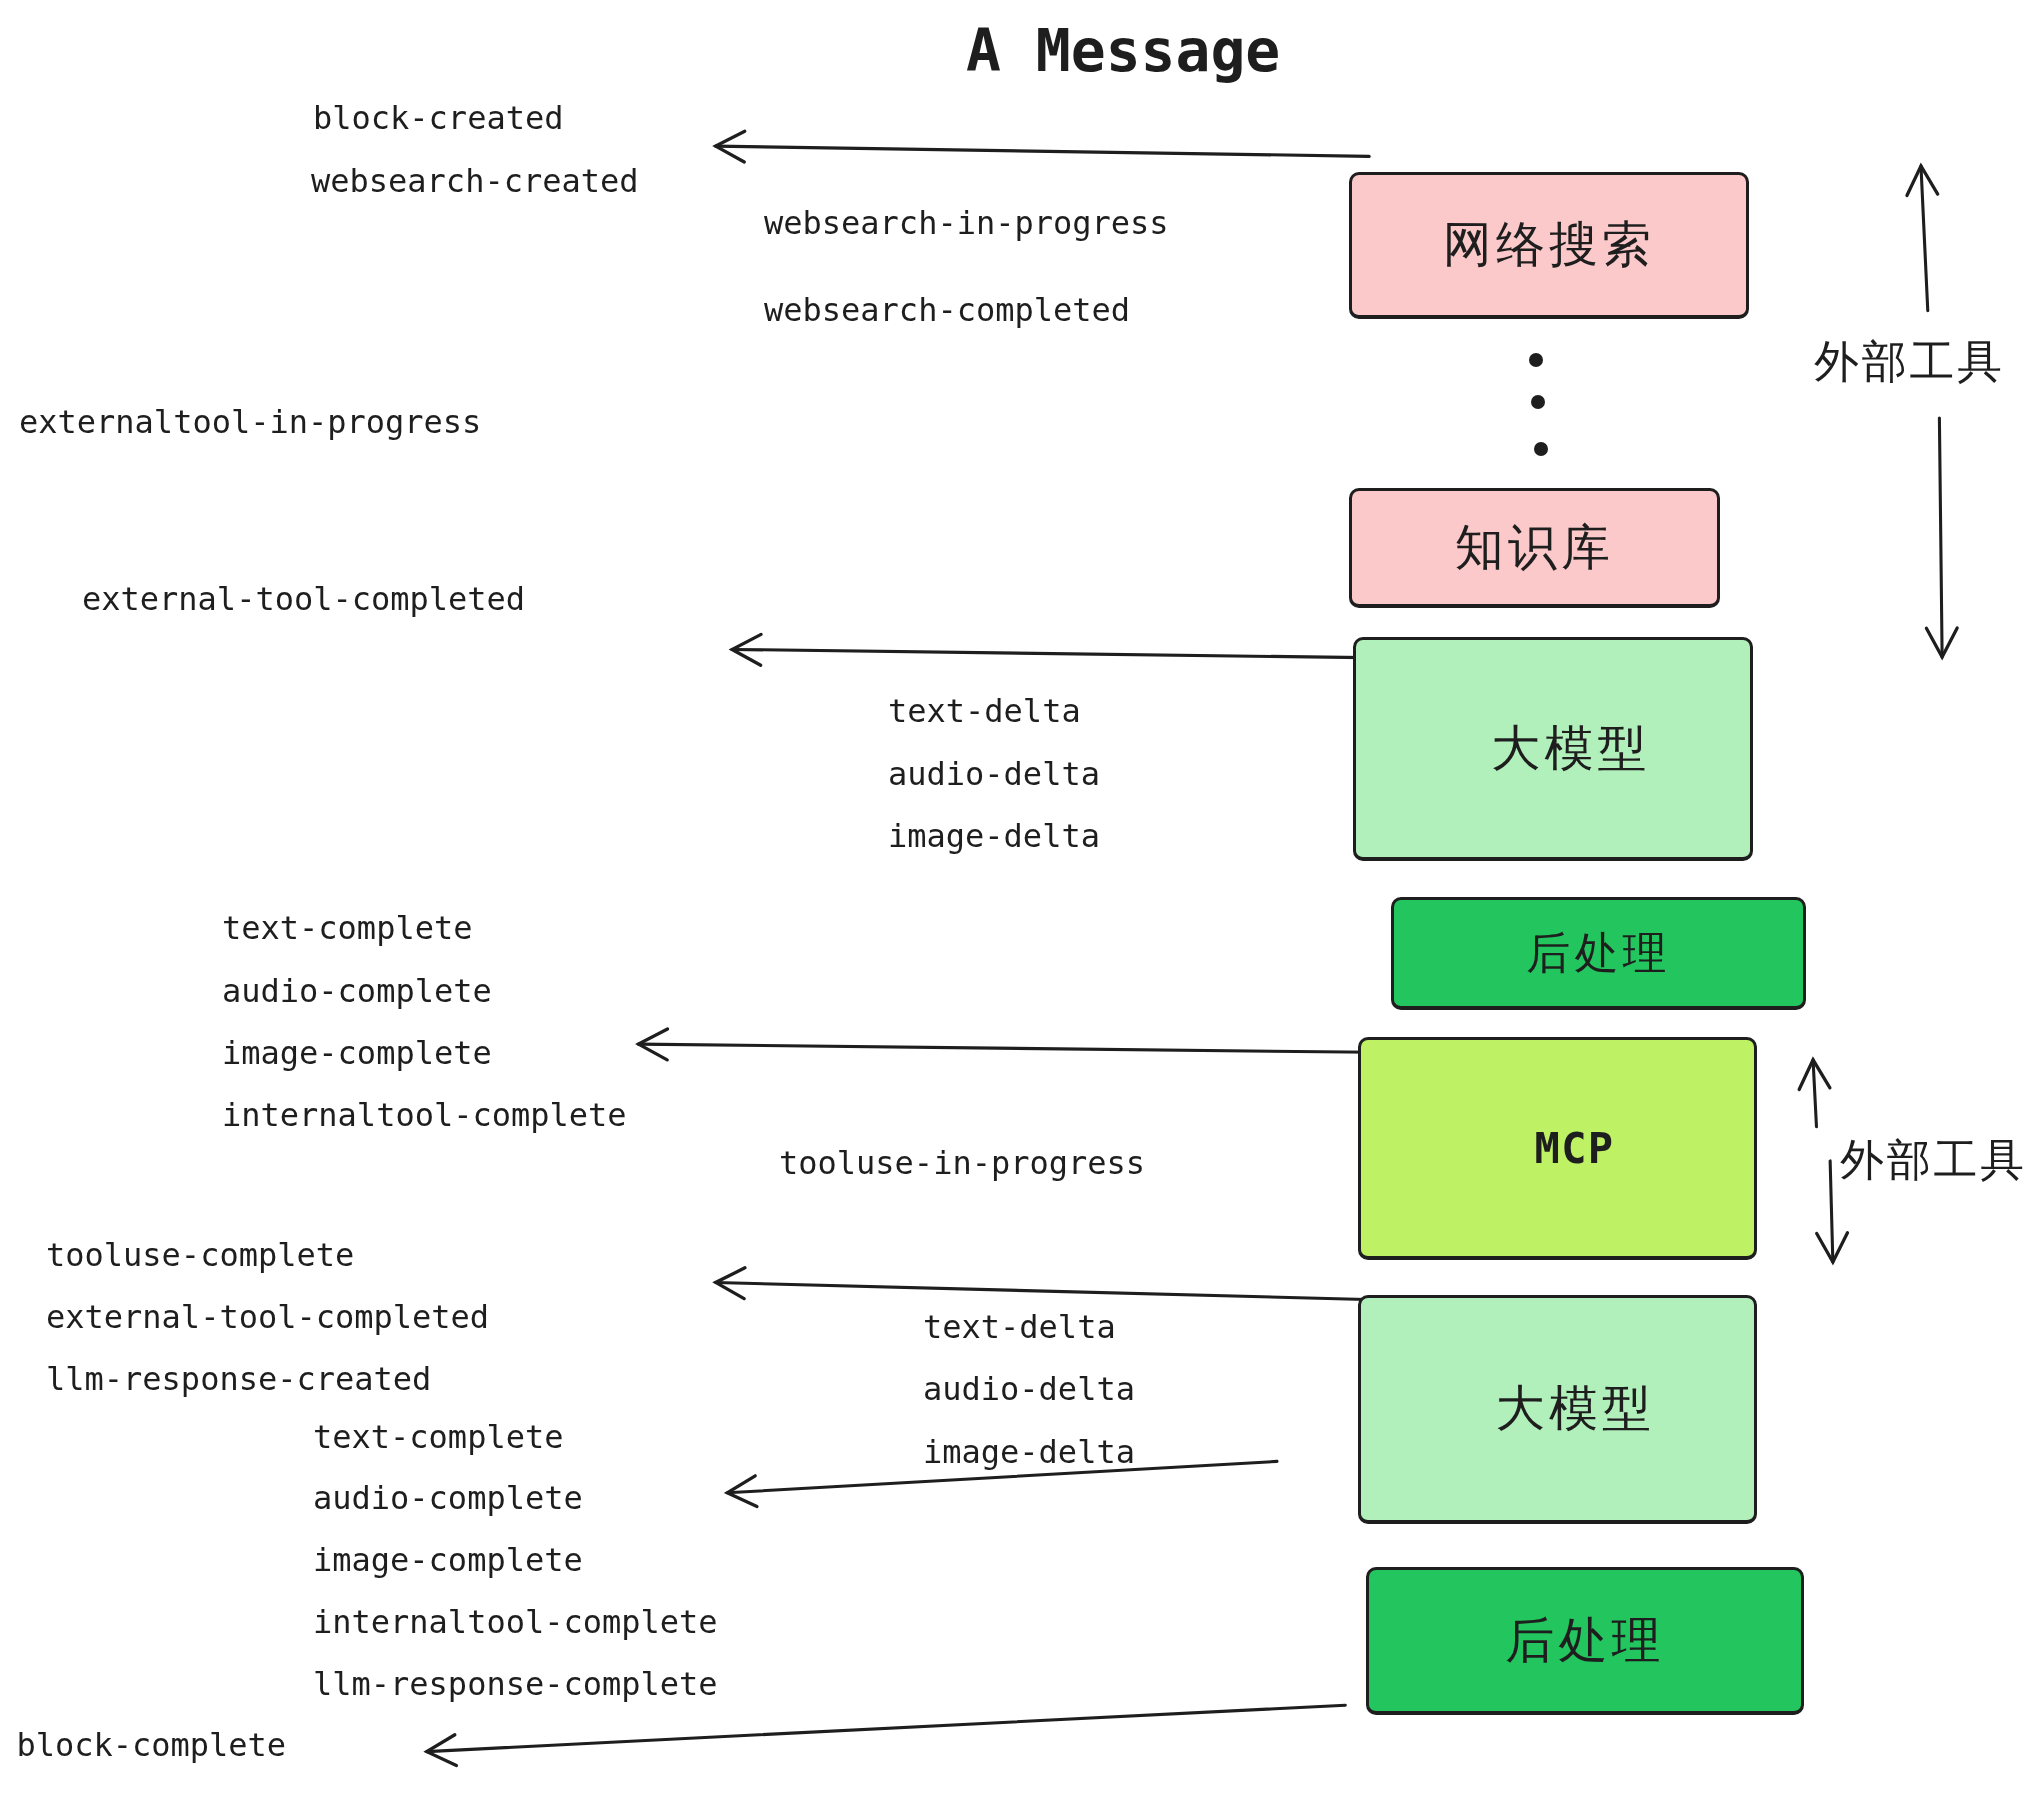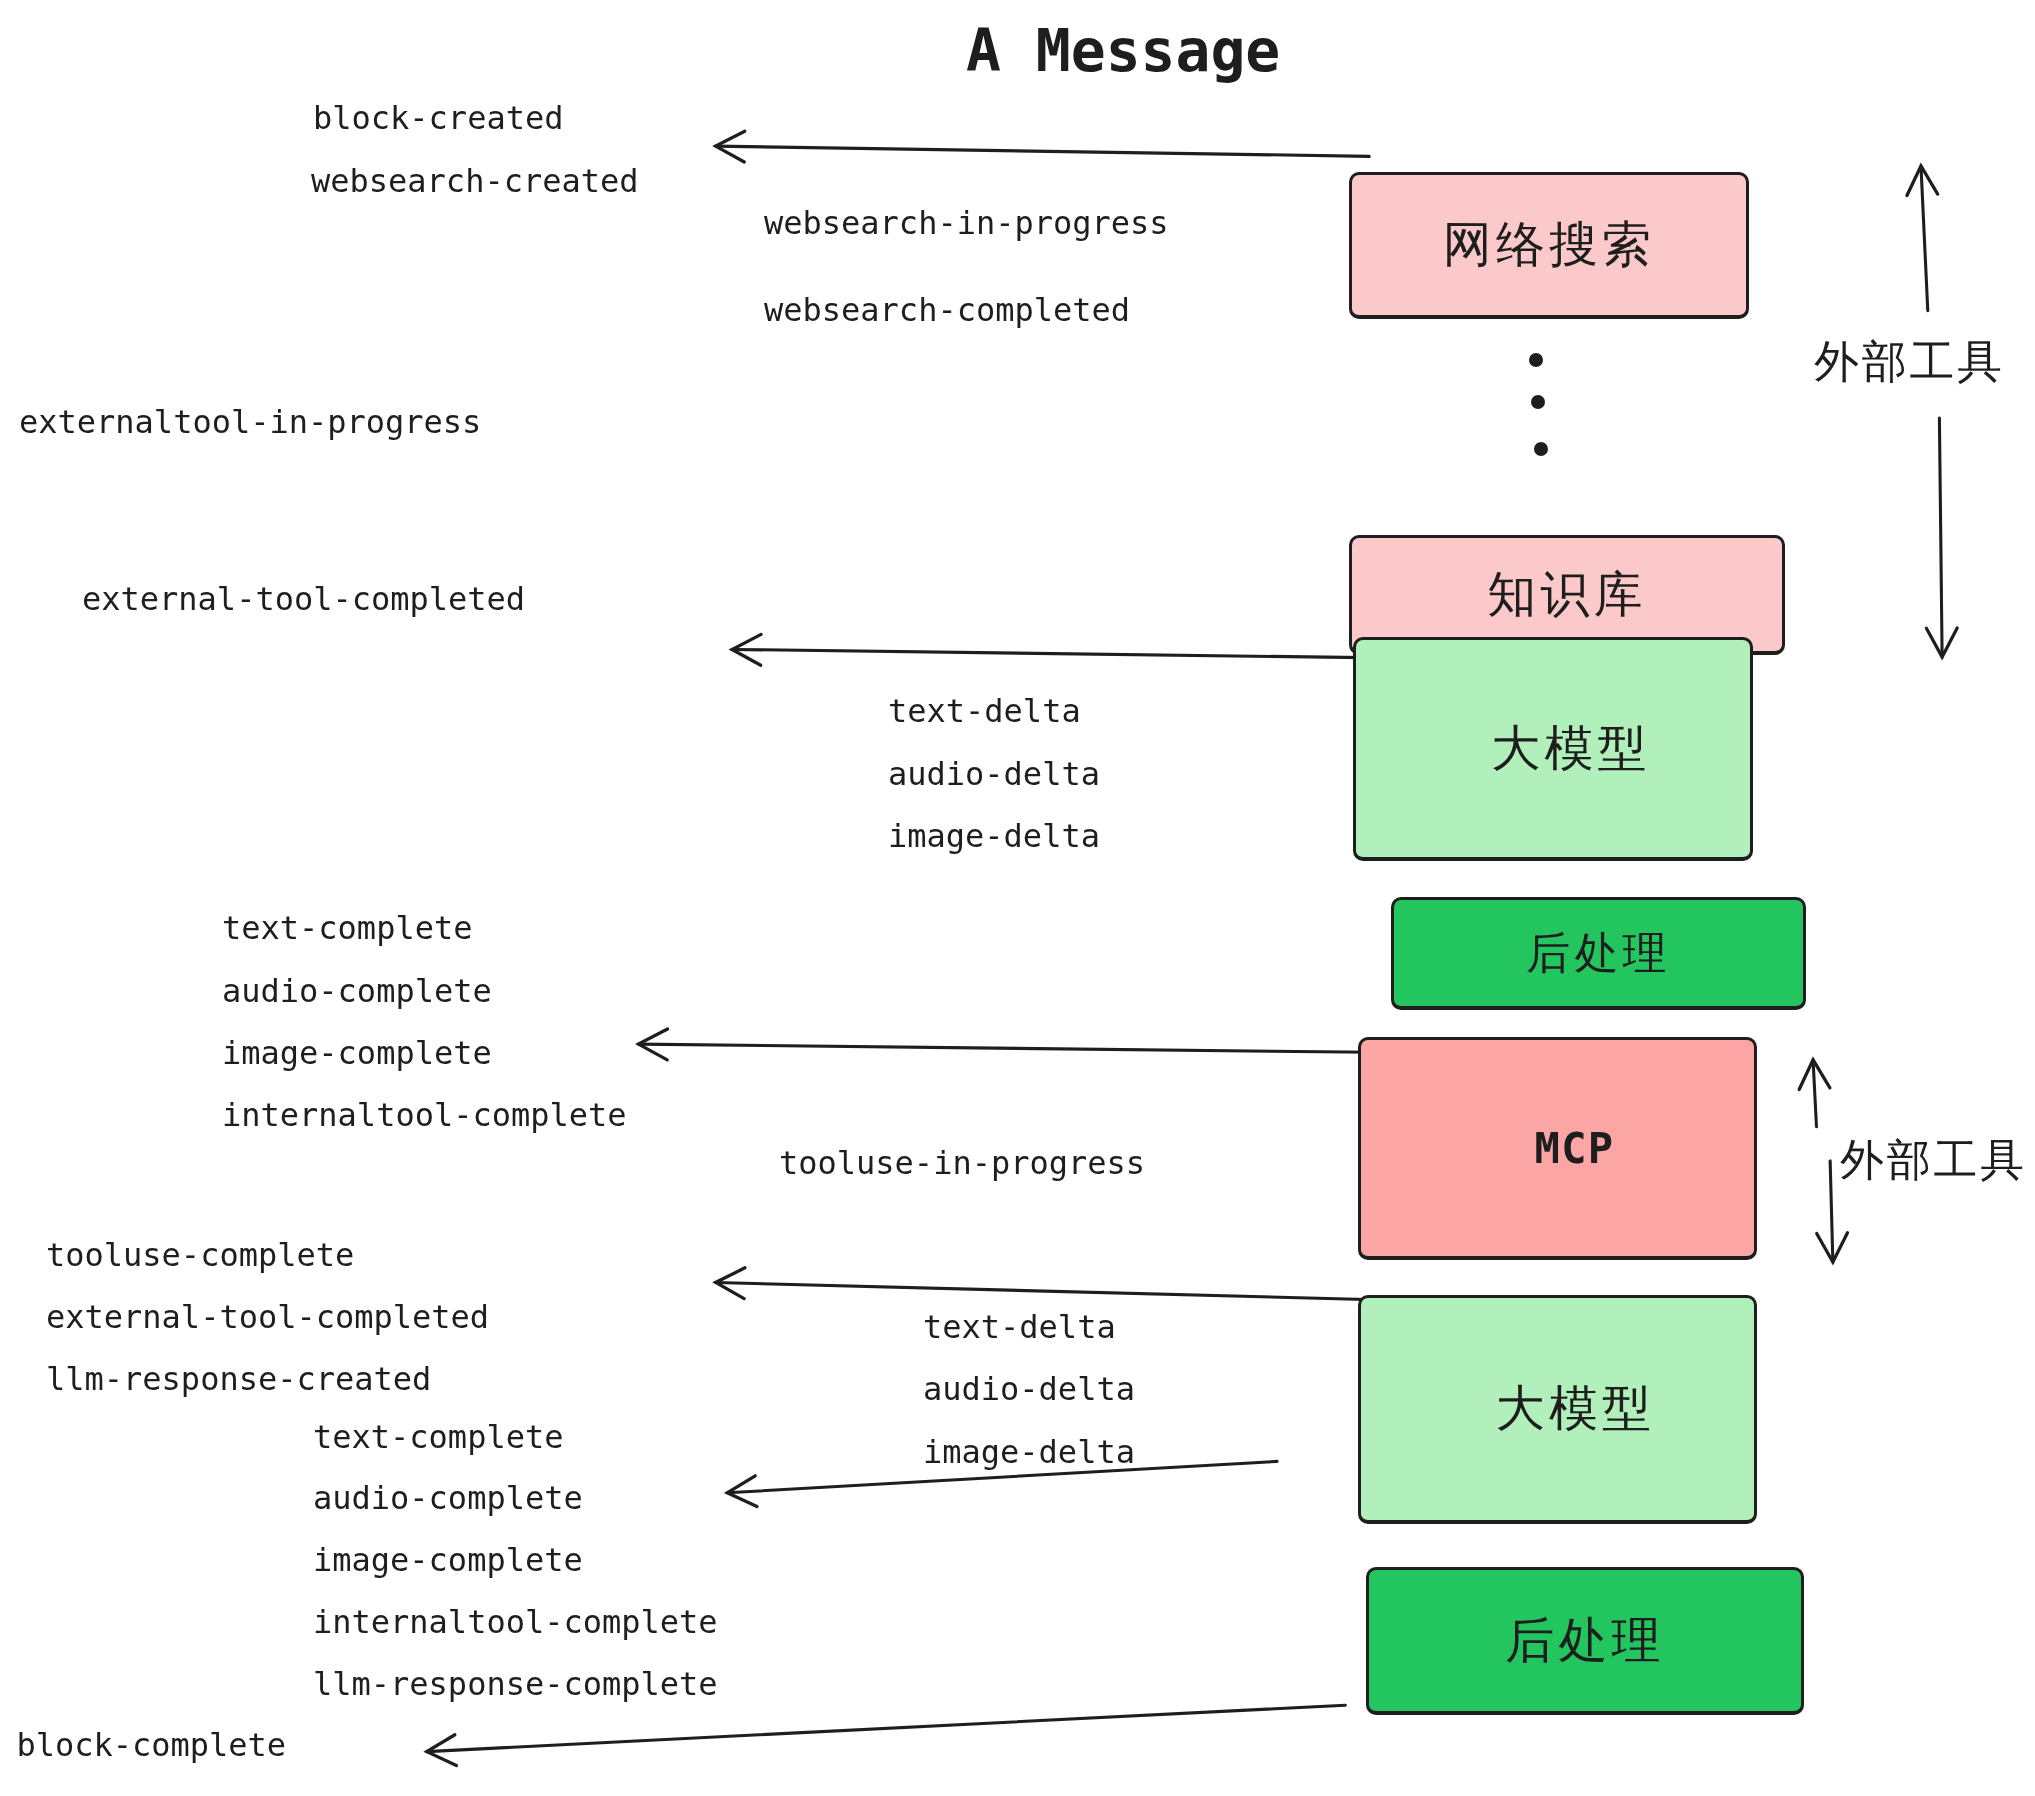--- a/index.html
+++ b/index.html
@@ -38,21 +38,21 @@
     align-items: center;
     justify-content: center;
     font-size: 49px;
     letter-spacing: 4.1px;
     color: #1e1e1e;
     box-sizing: border-box;
     background: #ffffff;
   }
   .box.pink   { background: #fbc9c9; }
   .box.green  { background: #b2f0bb; padding-left: 36px; }
-  .box.yellow { background: #fca5a5; padding-left: 34px; }
+  .box.yellow { background: #bef264; padding-left: 34px; }
   .box.white  { background: #22c55e; margin-left: 21px; }
   .box.mono-label { font-family: "DejaVu Sans Mono", monospace; font-size: 42px; letter-spacing: 1.4px; font-weight: 600; }
   .cjk {
     position: absolute;
     font-size: 45px;
     letter-spacing: 2.7px;
     color: #1e1e1e;
     white-space: nowrap;
     font-weight: 500;
   }
@@ -117,21 +117,21 @@
   <div class="evt" style="left:313px;  top:1544px;">image-complete</div>
   <div class="evt" style="left:313px;  top:1606px;">internaltool-complete</div>
   <div class="evt" style="left:313px;  top:1668px;">llm-response-complete</div>
   <div class="evt" style="left:16.4px;   top:1729px;">block-complete</div>
 
   <div class="evt" style="left:923px; top:1311px;">text-delta</div>
   <div class="evt" style="left:923px; top:1373px;">audio-delta</div>
   <div class="evt" style="left:923px; top:1436px;">image-delta</div>
 
   <div class="box pink" style="left:1349px; top:172px;  width:400px; height:147px;">网络搜索</div>
-  <div class="box pink" style="left:1349px; top:535px;  width:436px; height:120px;">知识库</div>
+  <div class="box pink" style="left:1349px; top:488px;  width:371px; height:120px;">知识库</div>
   <div class="box green" style="left:1353px; top:637px;  width:400px; height:224px;">大模型</div>
   <div class="box white" style="left:1370px; top:897px; width:415px; height:113px; font-size:44px;">后处理</div>
   <div class="box yellow mono-label" style="left:1358px; top:1037px; width:399px; height:223px;">MCP</div>
   <div class="box green" style="left:1358px; top:1295px; width:399px; height:229px;">大模型</div>
   <div class="box white" style="left:1345px; top:1567px; width:438px; height:148px;">后处理</div>
 
   <div class="dot" style="left:1529px; top:353px;"></div>
   <div class="dot" style="left:1531px; top:395px;"></div>
   <div class="dot" style="left:1534px; top:442px;"></div>
 

